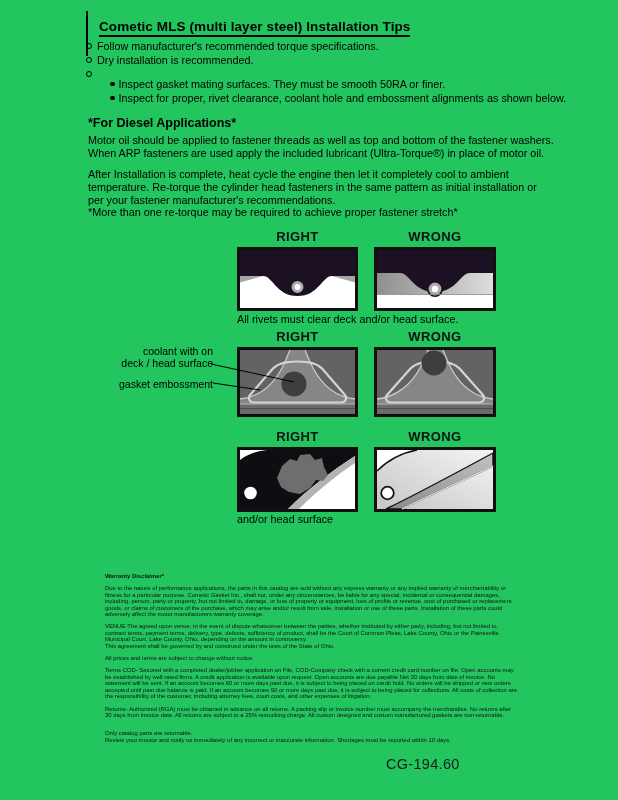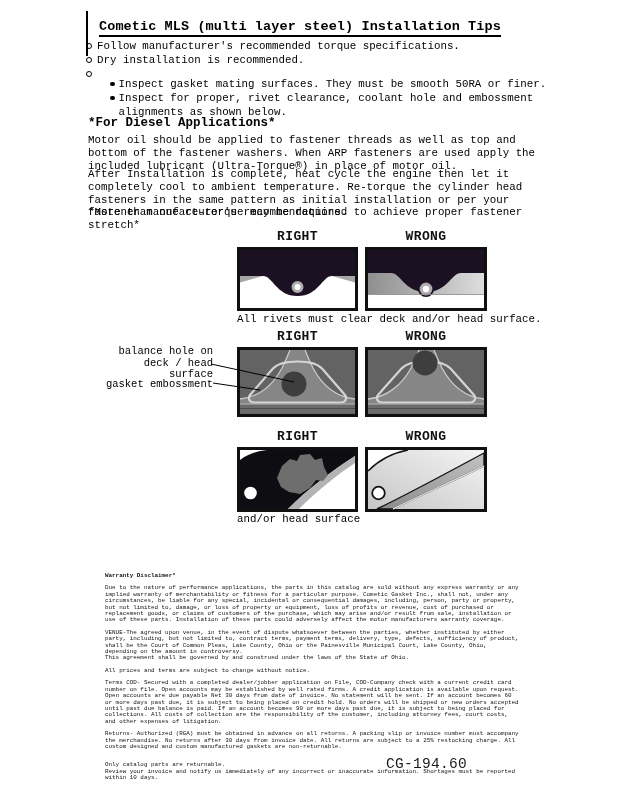--- a/index.html
+++ b/index.html
@@ -1,35 +1,35 @@
 <!DOCTYPE html>
 <html><head>
 <meta charset="utf-8">
 <style>
   html,body{margin:0;padding:0;background:#e8e8e8;}
   .page{
-    position:relative;width:618px;height:800px;background:#ffffff;
-    font-family:Liberation Mono, monospace;color:#000;
+    position:relative;width:618px;height:800px;background:#22c55e;
+    font-family:Liberation Sans, sans-serif;color:#000;
     overflow:hidden;margin:0 auto;
   }
   .abs{position:absolute;}
   .left-rule{left:86px;top:11px;width:2px;height:45px;background:#000;}
   .title{
     left:99px;top:19px;font-size:13.5px;font-weight:bold;
     border-bottom:2px solid #000;padding-bottom:1px;letter-spacing:0.1px;
   }
   .bullets{left:86px;top:39px;width:490px;font-size:10.8px;line-height:14px;}
   .brow{display:flex;align-items:flex-start;}
   .circ{flex:none;width:4px;height:4px;border:1.2px solid #000;border-radius:50%;margin:4px 5px 0 0;}
   .subwrap{margin-left:24px;}
   .dot{flex:none;width:4.5px;height:4.5px;background:#000;border-radius:50%;margin:4.5px 4px 0 0;}
   .diesel-h{left:88px;top:116px;font-size:12.5px;font-weight:bold;}
   .para{left:88px;width:466px;font-size:10.8px;line-height:12.8px;}
   .p1{top:134px;} .p2{top:168px;} .p3{top:206px;}
-  .drow{position:absolute;display:flex;gap:7px;}
+  .drow{position:absolute;display:flex;gap:16px;}
   .row1{left:237px;top:229px;} .row2{left:237px;top:329px;} .row3{left:237px;top:429px;}
   .dcol{display:flex;flex-direction:column;align-items:center;}
   .dlabel{font-size:13px;font-weight:600;letter-spacing:0.4px;margin-bottom:3px;color:#111;}
   .caption{position:absolute;font-size:10.8px;line-height:11.5px;}
   .cap1{left:237px;top:314px;} .cap2{left:238px;top:417px;} .cap3{left:237px;top:514px;}
   .sidelabel{position:absolute;width:118px;text-align:right;font-size:10.5px;line-height:11.5px;}
   .sl1{left:95px;top:346px;} .sl2{left:95px;top:379px;}
   .leader{left:210px;top:352px;z-index:5;pointer-events:none;}
   .warranty{left:105px;top:573px;width:414px;font-size:5.9px;line-height:6.4px;color:#141414;}
   .warranty .wh{font-weight:bold;margin-bottom:6px;}
@@ -133,21 +133,21 @@
         <path d="M119,52 C100,50 86,38 77,21 C73.5,14 71,8 69,3" fill="none" stroke="#c9c9c9" stroke-width="1.3"></path>
         <path d="M17,55.5 C12.5,55.5 10.5,51.5 13,48 L36.5,21.5 C40.5,17 46.5,14.5 61,14.5 C75.5,14.5 81.5,17 85.5,21.5 L109,48 C111.5,51.5 109.5,55.5 105,55.5 Z" fill="none" stroke="#d4d4d4" stroke-width="2.2"></path>
         <circle cx="60" cy="16" r="12.5" fill="#3e3e3e"></circle>
         <rect x="3" y="57" width="116" height="9.5" fill="#6b6b6b"></rect>
         <line x1="3" y1="57" x2="119" y2="57" stroke="#b9b9b9" stroke-width="1"></line>
         <line x1="3" y1="61.5" x2="119" y2="61.5" stroke="#4c4c4c" stroke-width="1"></line>
       </svg>
     </div>
   </div>
   <div class="sidelabel sl1">
-    <div>balance hole on</div>
+    <div>coolant with on</div>
     <div>deck / head surface</div>
   </div>
   <div class="sidelabel sl2">gasket embossment</div>
   <svg class="abs leader" width="95" height="45" viewBox="0 0 95 45">
     <line x1="1" y1="12" x2="84" y2="30" stroke="#000" stroke-width="1"></line>
     <line x1="3" y1="31" x2="50" y2="38" stroke="#000" stroke-width="1"></line>
   </svg>
 
   <div class="drow row3">
     <div class="dcol">

